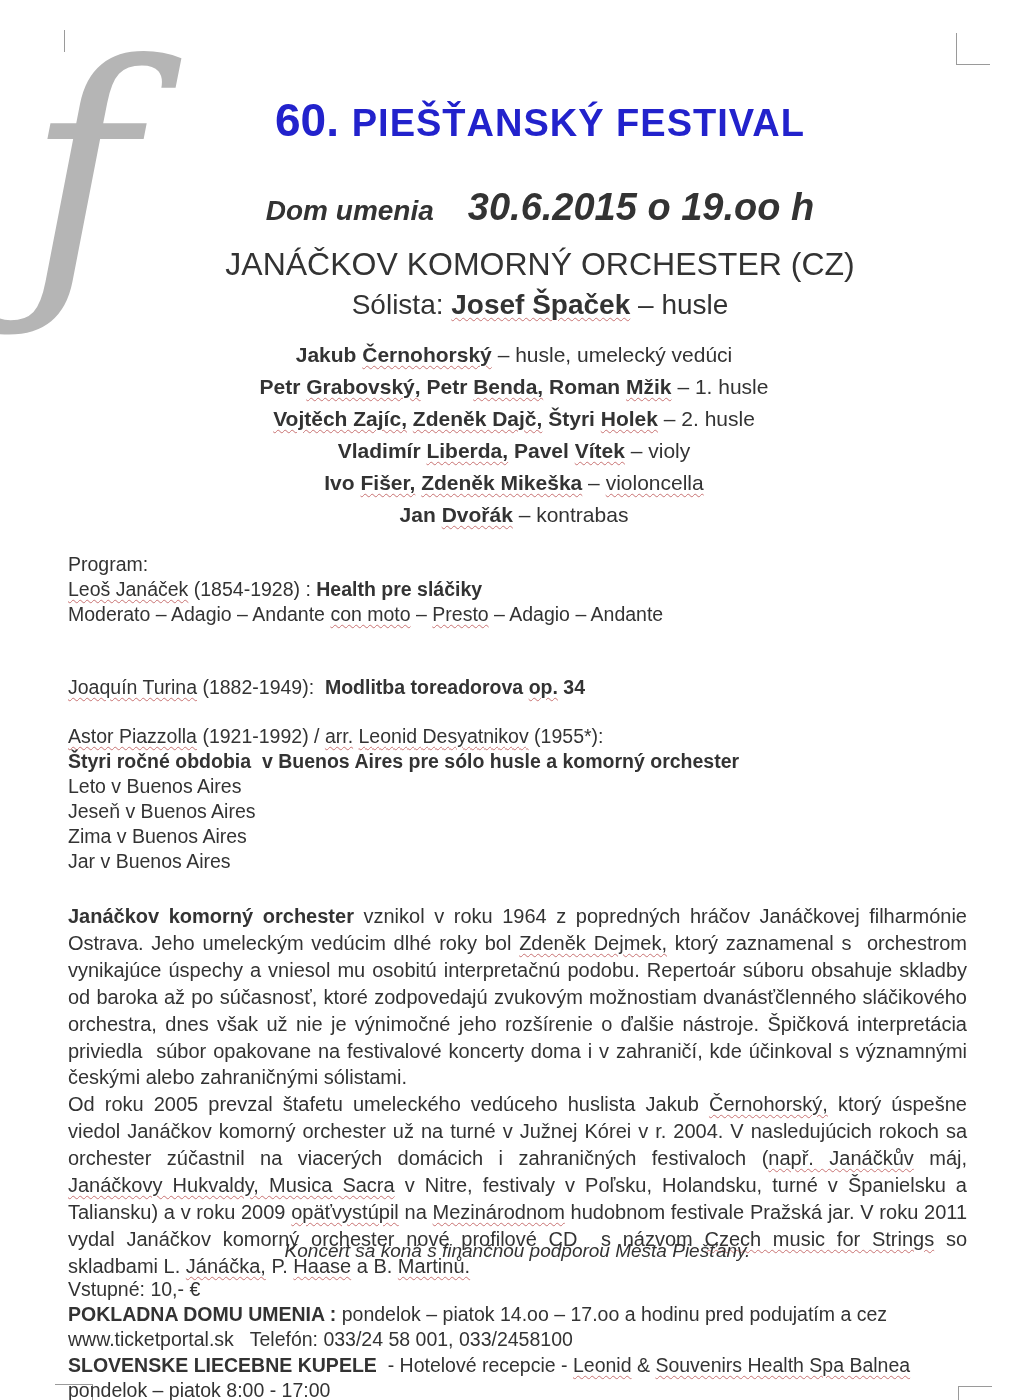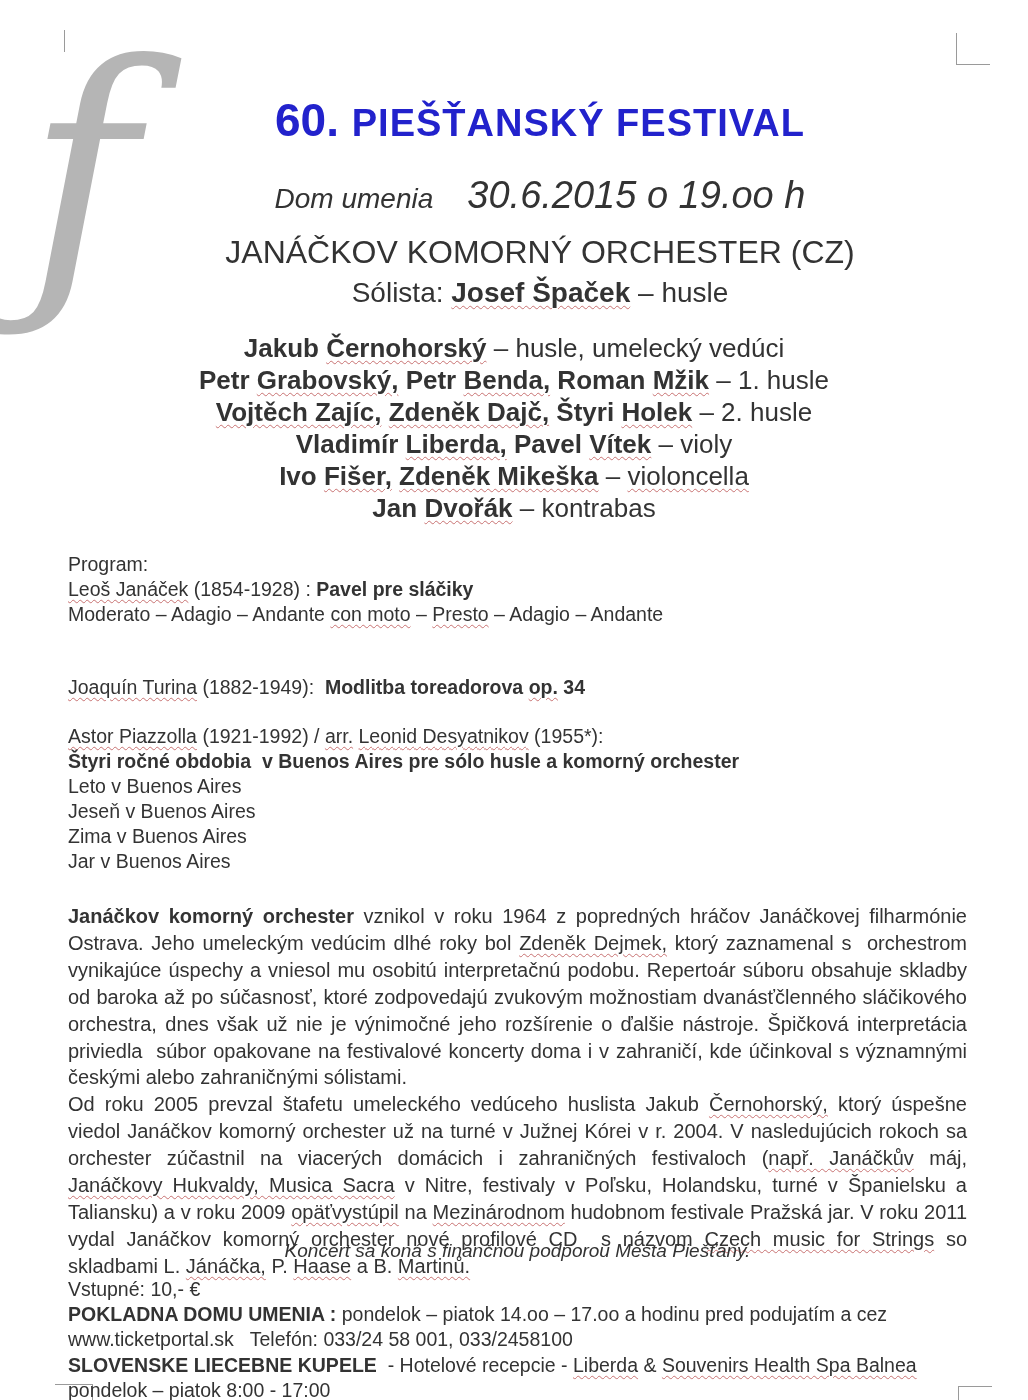--- a/index.html
+++ b/index.html
@@ -34,27 +34,27 @@
     font-family:"DejaVu Serif",serif;
     font-style:italic;
     font-size:300px;line-height:1.05;
     color:var(--logo);
     user-select:none;
   }
 
   .header{position:absolute;left:110px;top:94px;width:860px;text-align:center;}
   .title{margin:0;font-weight:bold;color:var(--blue);font-size:38px;letter-spacing:1px;line-height:1.15;}
   .title .num{font-size:46px;letter-spacing:0;}
-  .venue-line{margin-top:28px;font-weight:normal;font-style:italic;line-height:1.1;}
+  .venue-line{margin-top:40px;font-weight:bold;font-style:italic;line-height:1.1;}
   .venue{font-size:28px;margin-right:34px;}
   .datetime{font-size:38px;}
   .orchestra{margin-top:18px;font-size:32px;font-weight:normal;line-height:1.1;}
   .soloist{margin-top:7px;font-size:28px;line-height:1.15;}
 
-  .musicians{position:absolute;left:64px;top:332px;width:900px;text-align:center;font-size:26px;line-height:32px;}
+  .musicians{position:absolute;left:64px;top:339px;width:900px;text-align:center;font-size:21px;line-height:32px;}
 
   .program{position:absolute;left:68px;top:552px;width:900px;font-size:19.5px;line-height:25px;}
   .program .line.gap{height:24px;}
 
   .about{position:absolute;left:68px;top:903px;width:899px;font-size:20px;line-height:26.9px;text-align:justify;}
   .about p{margin:0;}
 
   .support{position:absolute;left:68px;top:1240px;width:899px;text-align:center;font-style:italic;font-size:19px;}
 
   .footer{position:absolute;left:68px;top:1277px;width:899px;font-size:19.5px;line-height:25.2px;}
@@ -93,21 +93,21 @@
       <div class="line"><span class="b">Jakub </span><span class="b sq">Černohorský</span><span class=""> – husle, umelecký vedúci</span></div>
       <div class="line"><span class="b">Petr </span><span class="b sq">Grabovský,</span><span class="b"> Petr </span><span class="b sq">Benda,</span><span class="b"> Roman </span><span class="b sq">Mžik</span><span class=""> – 1. husle</span></div>
       <div class="line"><span class="b sq">Vojtěch Zajíc,</span><span class="b"> </span><span class="b sq">Zdeněk Dajč,</span><span class="b"> Štyri </span><span class="b sq">Holek</span><span class=""> – 2. husle</span></div>
       <div class="line"><span class="b">Vladimír </span><span class="b sq">Liberda,</span><span class="b"> Pavel </span><span class="b sq">Vítek</span><span class=""> – </span><span class="">violy</span></div>
       <div class="line"><span class="b">Ivo </span><span class="b sq">Fišer,</span><span class="b"> </span><span class="b sq">Zdeněk Mikeška</span><span class=""> – </span><span class="sq">violoncella</span></div>
       <div class="line"><span class="b">Jan </span><span class="b sq">Dvořák</span><span class=""> – kontrabas</span></div>
     </section>
 
   <section class="program">
       <div class="line"><span class="">Program:</span></div>
-      <div class="line"><span class="sq">Leoš Janáček</span><span class=""> (1854-1928) : </span><span class="b">Pavel pre sláčiky</span></div>
+      <div class="line"><span class="sq">Leoš Janáček</span><span class=""> (1854-1928) : </span><span class="b">Health pre sláčiky</span></div>
       <div class="line"><span class="">Moderato – Adagio – Andante </span><span class="sq">con moto</span><span class=""> – </span><span class="sq">Presto</span><span class=""> – Adagio – Andante</span></div>
       <div class="line gap">&nbsp;</div>
       <div class="line gap">&nbsp;</div>
       <div class="line"><span class="sq">Joaquín Turina</span><span class=""> (1882-1949): &nbsp;</span><span class="b">Modlitba toreadorova </span><span class="b sq">op.</span><span class="b"> 34</span></div>
       <div class="line gap">&nbsp;</div>
       <div class="line"><span class="sq">Astor Piazzolla</span><span class=""> (1921-1992) / </span><span class="sq">arr.</span><span class=""> </span><span class="sq">Leonid Desyatnikov</span><span class=""> (1955*):</span></div>
       <div class="line"><span class="b">Štyri ročné obdobia &nbsp;v Buenos Aires pre sólo husle a komorný orchester</span></div>
       <div class="line"><span class="">Leto v Buenos Aires</span></div>
       <div class="line"><span class="">Jeseň v Buenos Aires</span></div>
       <div class="line"><span class="">Zima v Buenos Aires</span></div>
@@ -118,17 +118,17 @@
       <p class="para"><span class="b">Janáčkov komorný orchester</span><span class=""> vznikol v roku 1964 z popredných hráčov Janáčkovej filharmónie Ostrava. Jeho umeleckým vedúcim dlhé roky bol </span><span class="sq">Zdeněk Dejmek,</span><span class=""> ktorý zaznamenal s &nbsp;orchestrom vynikajúce úspechy a vniesol mu osobitú interpretačnú podobu. Repertoár súboru obsahuje skladby od baroka až po súčasnosť, ktoré zodpovedajú zvukovým možnostiam dvanásťčlenného sláčikového orchestra, dnes však už nie je výnimočné jeho rozšírenie o ďalšie nástroje. Špičková interpretácia priviedla &nbsp;súbor opakovane na festivalové koncerty doma i v zahraničí, kde účinkoval s významnými českými alebo zahraničnými sólistami.</span></p>
       <p class="para"><span class="">Od roku 2005 prevzal štafetu umeleckého vedúceho huslista Jakub </span><span class="sq">Černohorský,</span><span class=""> ktorý úspešne viedol Janáčkov komorný orchester už na turné v Južnej Kórei v r. 2004. V nasledujúcich rokoch sa orchester zúčastnil na viacerých domácich i zahraničných festivaloch (</span><span class="sq">např. Janáčkův</span><span class=""> máj, </span><span class="sq">Janáčkovy Hukvaldy, Musica Sacra</span><span class=""> v Nitre, festivaly v Poľsku, Holandsku, turné v Španielsku a Taliansku) a v roku 2009 </span><span class="sq">opäťvystúpil</span><span class=""> na </span><span class="sq">Mezinárodnom</span><span class=""> hudobnom festivale Pražská jar. V roku 2011 vydal Janáčkov komorný orchester nové profilové CD &nbsp;s názvom </span><span class="sq">Czech music for Strings</span><span class=""> so skladbami L. </span><span class="sq">Jánáčka,</span><span class=""> P. </span><span class="sq">Haase</span><span class=""> a B. </span><span class="sq">Martinů.</span></p>
     </section>
 
   <div class="support">Koncert sa koná s finančnou podporou Mesta Piešťany.</div>
 
   <section class="footer">
       <div class="line"><span class="">Vstupné: 10,- €</span></div>
       <div class="line"><span class="b">POKLADNA DOMU UMENIA :</span><span class=""> pondelok – piatok 14.oo – 17.oo a hodinu pred podujatím a cez</span></div>
       <div class="line"><span class="">www.ticketportal.sk &nbsp; Telefón: 033/24 58 001, 033/2458100</span></div>
-      <div class="line"><span class="b">SLOVENSKE LIECEBNE KUPELE</span><span class=""> &nbsp;- Hotelové recepcie - </span><span class="sq">Liberda</span><span class=""> &amp; </span><span class="sq">Souvenirs Health Spa Balnea</span></div>
+      <div class="line"><span class="b">SLOVENSKE LIECEBNE KUPELE</span><span class=""> &nbsp;- Hotelové recepcie - </span><span class="sq">Leonid</span><span class=""> &amp; </span><span class="sq">Souvenirs Health Spa Balnea</span></div>
       <div class="line"><span class="">pondelok – piatok 8:00 - 17:00</span></div>
     </section>
 
 </div>
 
 </body></html>

